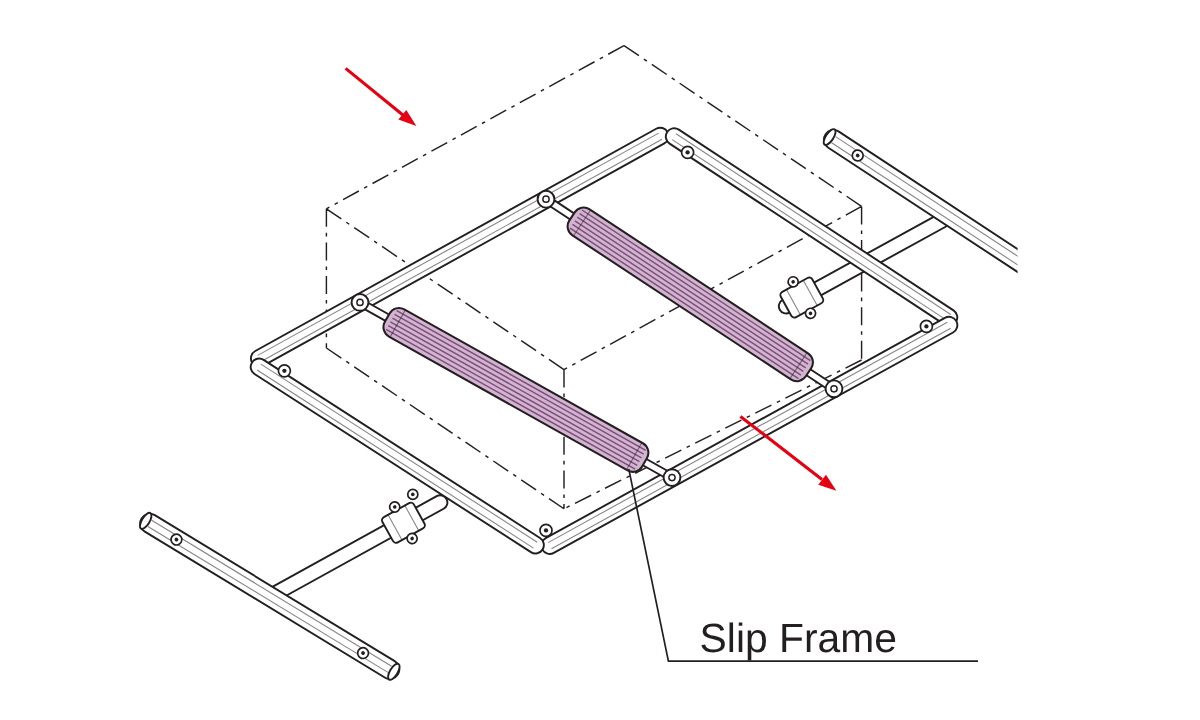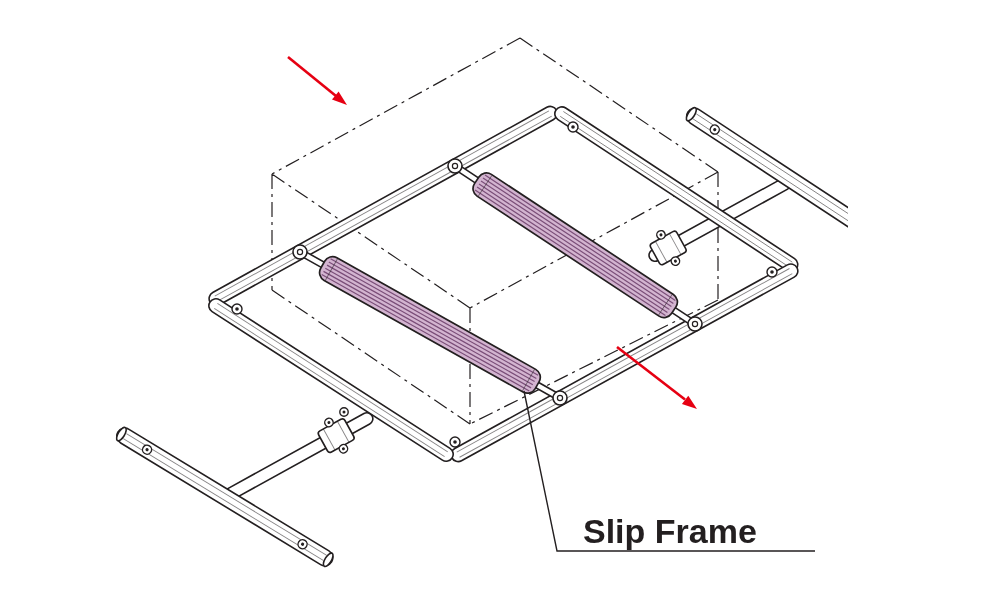--- a/index.html
+++ b/index.html
@@ -1,17 +1,17 @@
 <!DOCTYPE html>
 <html><head>
 <meta charset="utf-8">
 <style>
   html,body{margin:0;padding:0;background:#ffffff;}
   .canvas{position:relative;width:848px;height:600px;background:#ffffff;overflow:hidden;
-          font-family:"Liberation Sans",sans-serif;font-weight:bold;}
+          font-family:"Liberation Sans",sans-serif;}
   svg{display:block;}
   .tube{fill:#ffffff;stroke:#231f20;stroke-width:1.6;}
   .inner{stroke:#231f20;stroke-width:0.9;opacity:0.55;fill:none;}
   .phantom{stroke:#231f20;stroke-width:1.2;fill:none;stroke-dasharray:15 5 3 5;}
   .bolt{fill:#ffffff;stroke:#231f20;stroke-width:1.4;}
   .boltdot{fill:#231f20;stroke:none;}
   .mount{fill:#ffffff;stroke:#231f20;stroke-width:1.6;}
   .mountdot{fill:#ffffff;stroke:#231f20;stroke-width:1.2;}
   .roller{stroke:#231f20;stroke-width:1.7;}
   .hatch line{stroke-width:1.2;}

